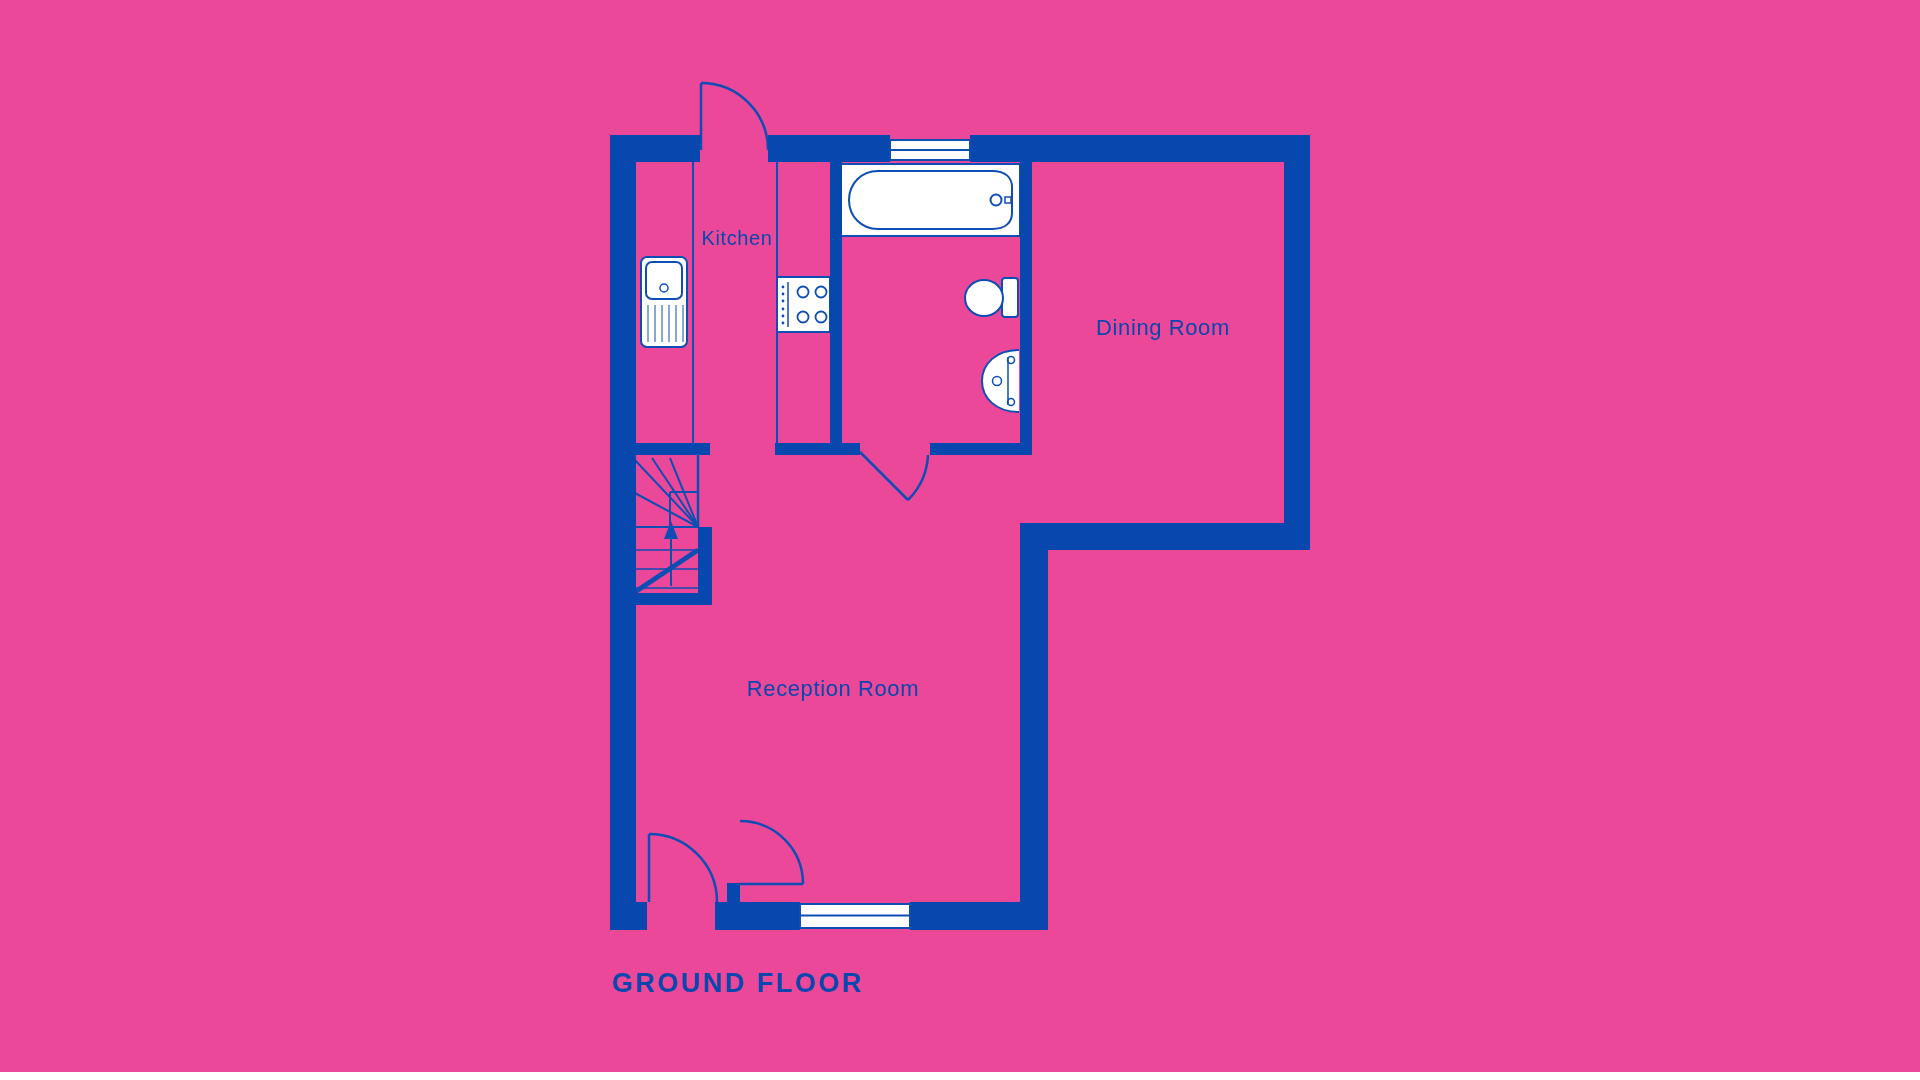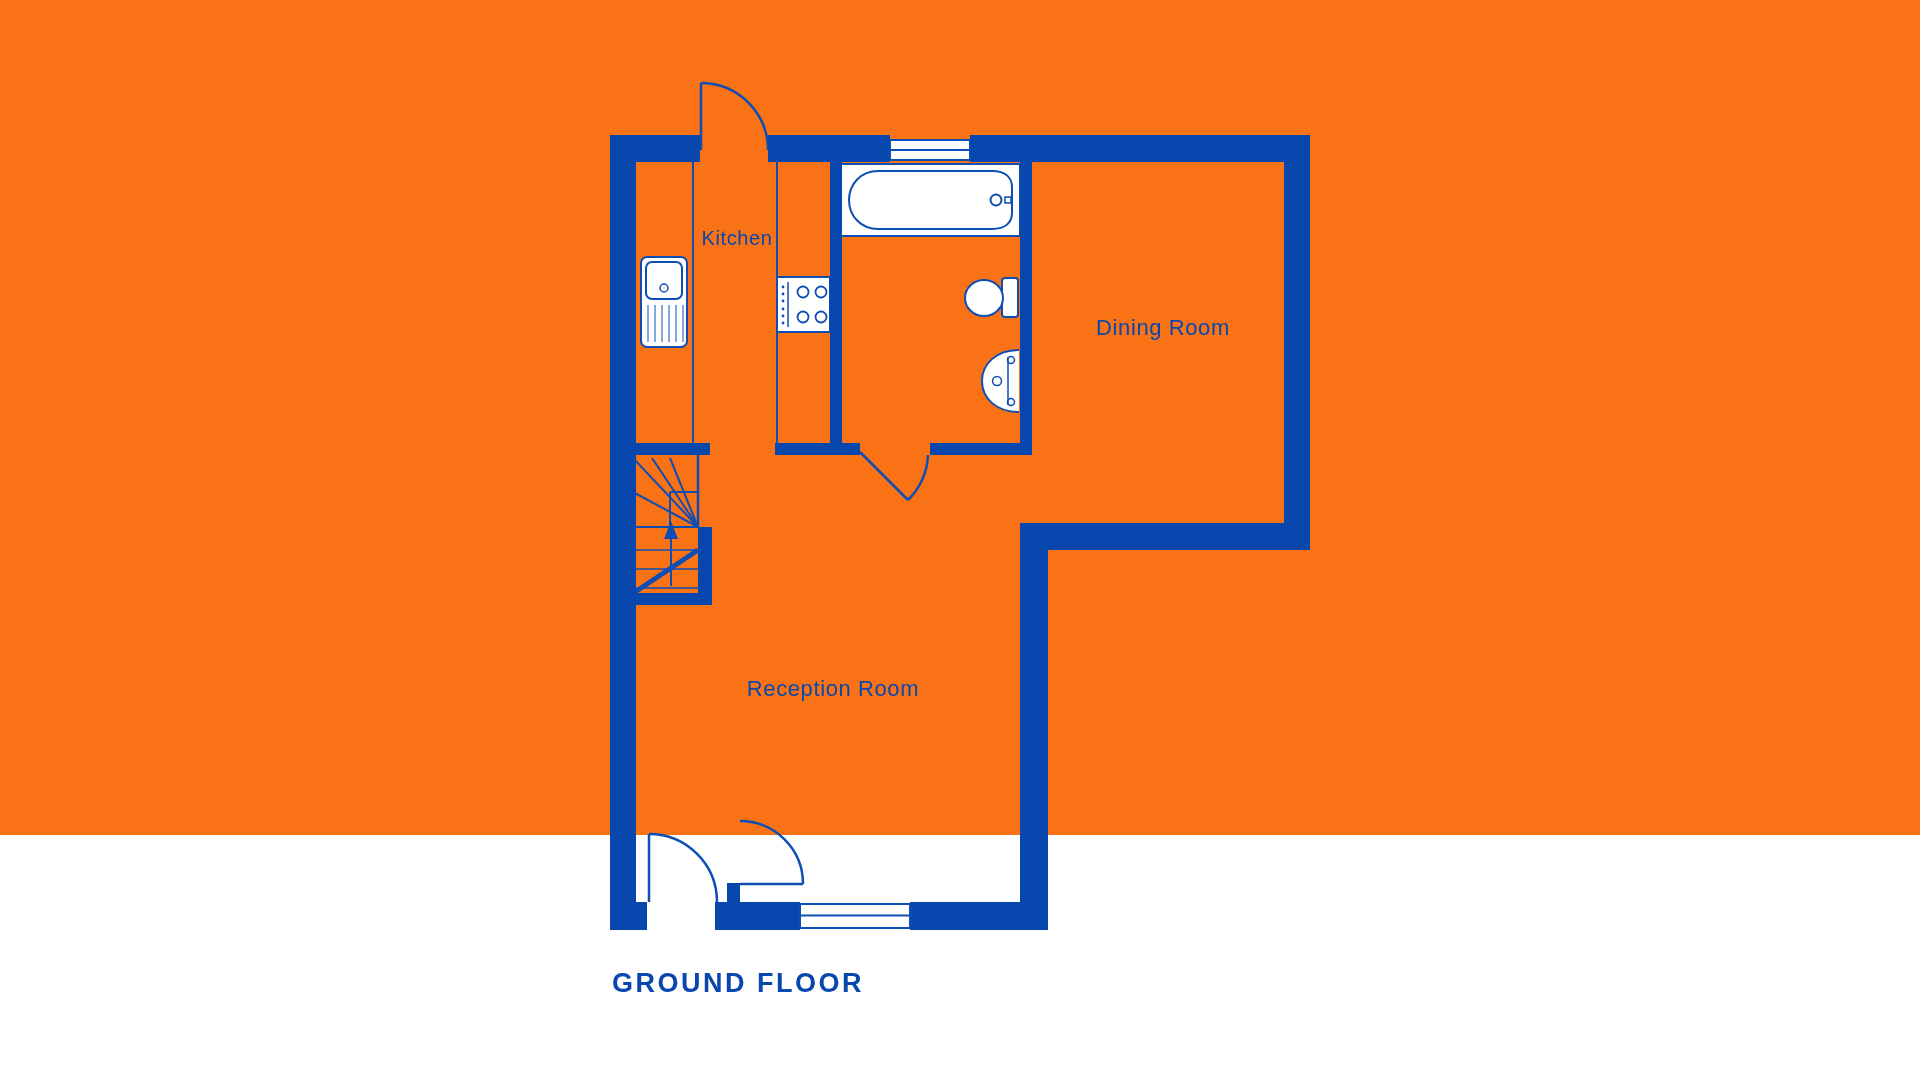--- a/index.html
+++ b/index.html
@@ -1,17 +1,17 @@
 <!DOCTYPE html>
 <html style="--accent: #0847ae; --line: #0e4db4;"><head>
 <meta charset="utf-8">
 <style>
   html,body{margin:0;padding:0;background:#fff;width:1920px;height:1080px;overflow:hidden;}
   :root{--accent:#0847ae;--line:#0e4db4;}
-  .canvas{position:relative;width:1920px;height:835px;background:#f97316;font-family:"Liberation Sans",sans-serif;}
+  .canvas{position:relative;width:1920px;height:1072px;background:#ec4899;font-family:"Liberation Sans",sans-serif;}
   svg{position:absolute;left:0;top:0;}
   .wall{fill:var(--accent);stroke:none;}
   .stub{fill:var(--accent);stroke:none;}
   .ln{stroke:var(--line);fill:none;}
   .fixture{stroke:var(--line);fill:#fff;}
   .fixline{stroke:var(--line);fill:none;}
   .room-label{fill:var(--accent);font-size:22px;letter-spacing:.6px;}
   .room-label.small{font-size:20px;}
   .plan-title{fill:var(--accent);font-size:27px;font-weight:bold;letter-spacing:2.5px;}
 </style>

